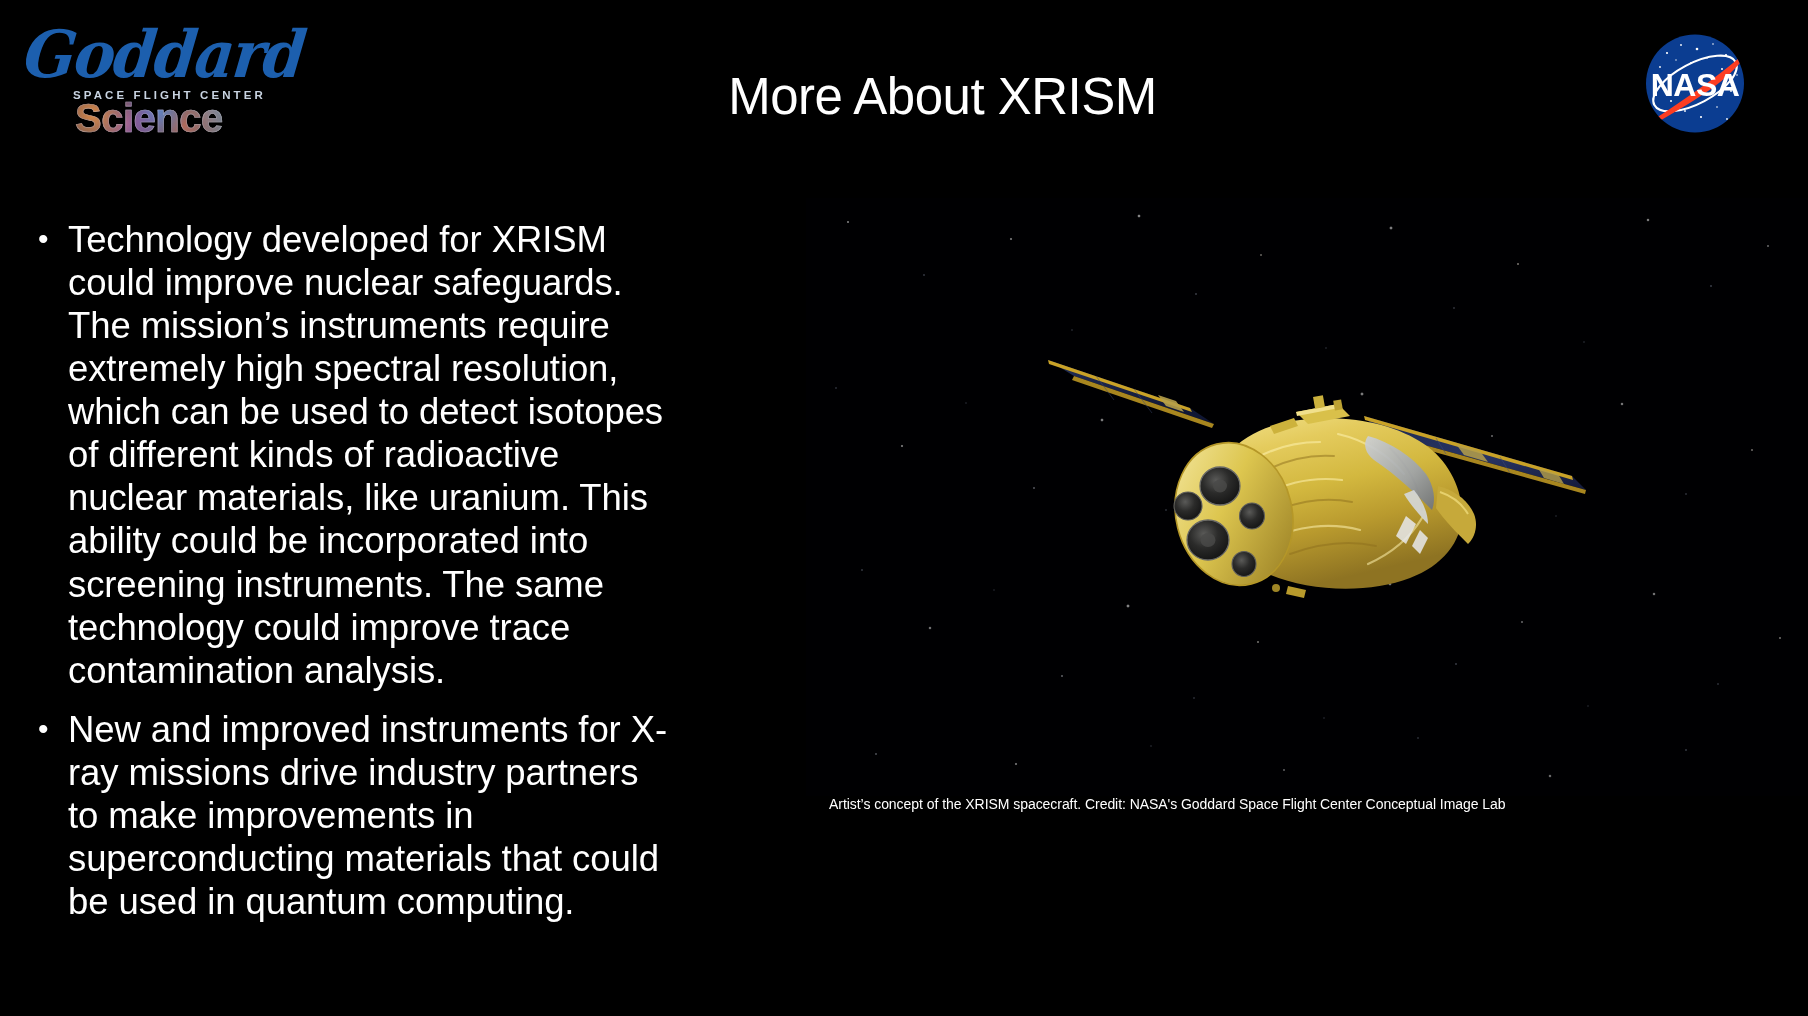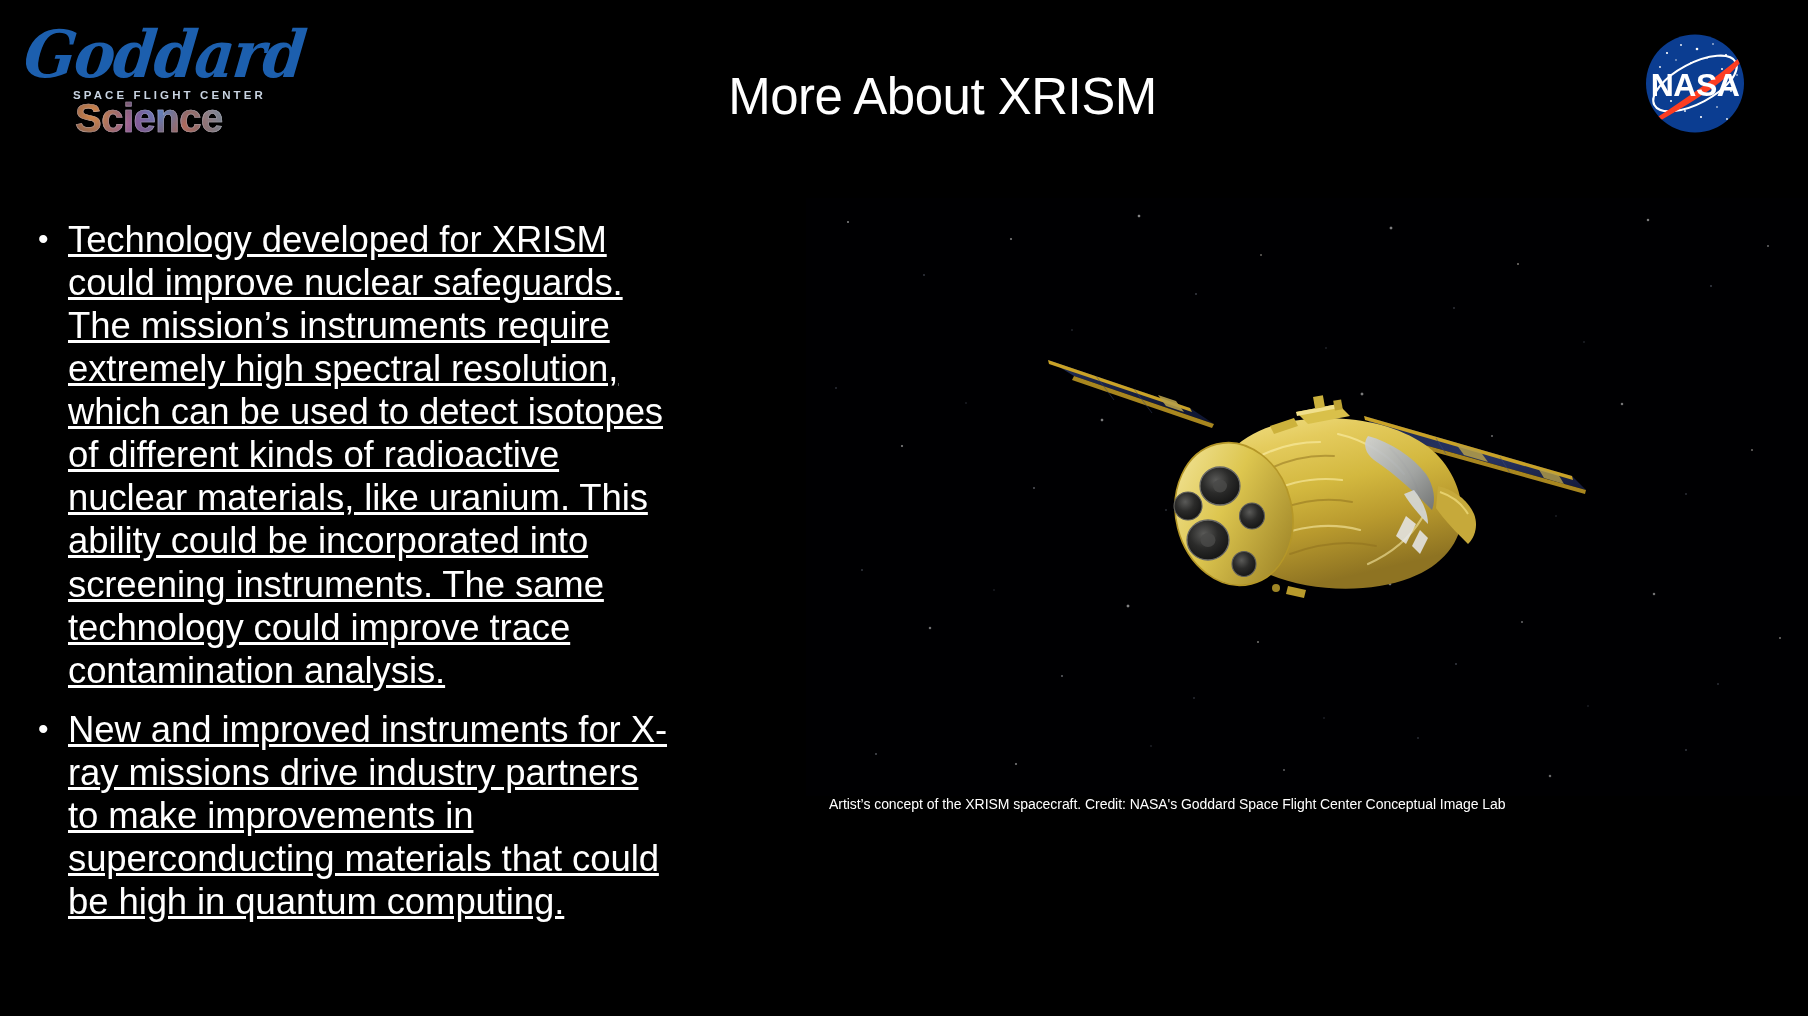--- a/index.html
+++ b/index.html
@@ -130,21 +130,20 @@
     font-size: 30px;
     line-height: 1.42;
     color: #ffffff;
     text-align: left;
     padding-left: 8px;
     box-sizing: border-box;
   }
   .bullet-text {
     flex: 1 1 auto;
     padding-right: 2px;
-    text-decoration: underline;
   }
 
   
   .photo {
     position: absolute;
     left: 806px;
     top: 198px;
     width: 1002px;
     height: 598px;
     overflow: hidden;
@@ -287,21 +286,21 @@
     </svg>
   </div>
 
   <div class="bullets">
     <div class="bullet-item">
       <span class="bullet-dot">•</span>
       <span class="bullet-text">Technology developed for XRISM could improve nuclear safeguards. The mission’s instruments require extremely high spectral resolution, which can be used to detect isotopes of different kinds of radioactive nuclear materials, like uranium. This ability could be incorporated into screening instruments. The same technology could improve trace contamination analysis.</span>
     </div>
     <div class="bullet-item">
       <span class="bullet-dot">•</span>
-      <span class="bullet-text">New and improved instruments for X-ray missions drive industry partners to make improvements in superconducting materials that could be high in quantum computing.</span>
+      <span class="bullet-text">New and improved instruments for X-ray missions drive industry partners to make improvements in superconducting materials that could be used in quantum computing.</span>
     </div>
   </div>
 
   <div class="photo">
     <div class="starfield"></div>
 
     <div class="spacecraft">
       <svg viewBox="0 0 560 320" xmlns="http://www.w3.org/2000/svg" aria-hidden="true">
         <defs>
           <linearGradient id="foilBody" x1="0" y1="0" x2="0.35" y2="1">

